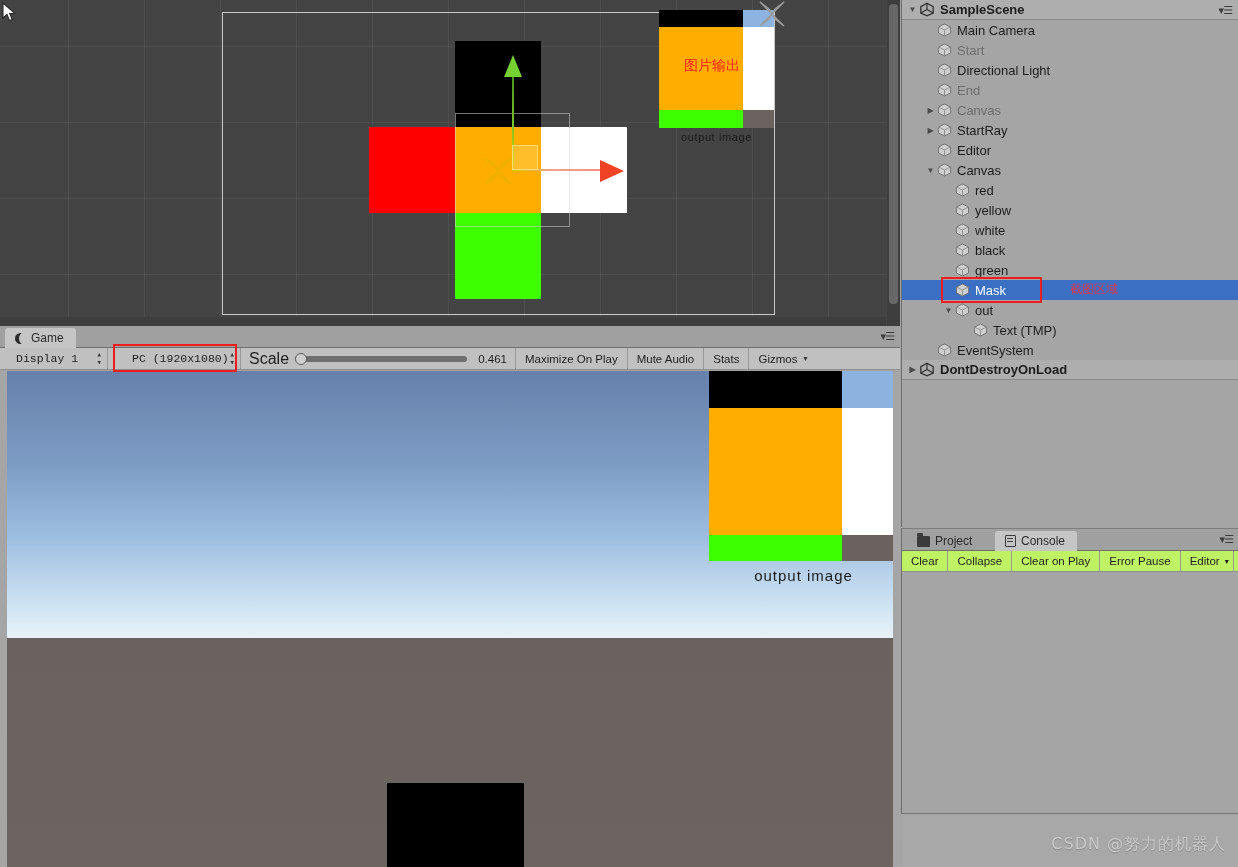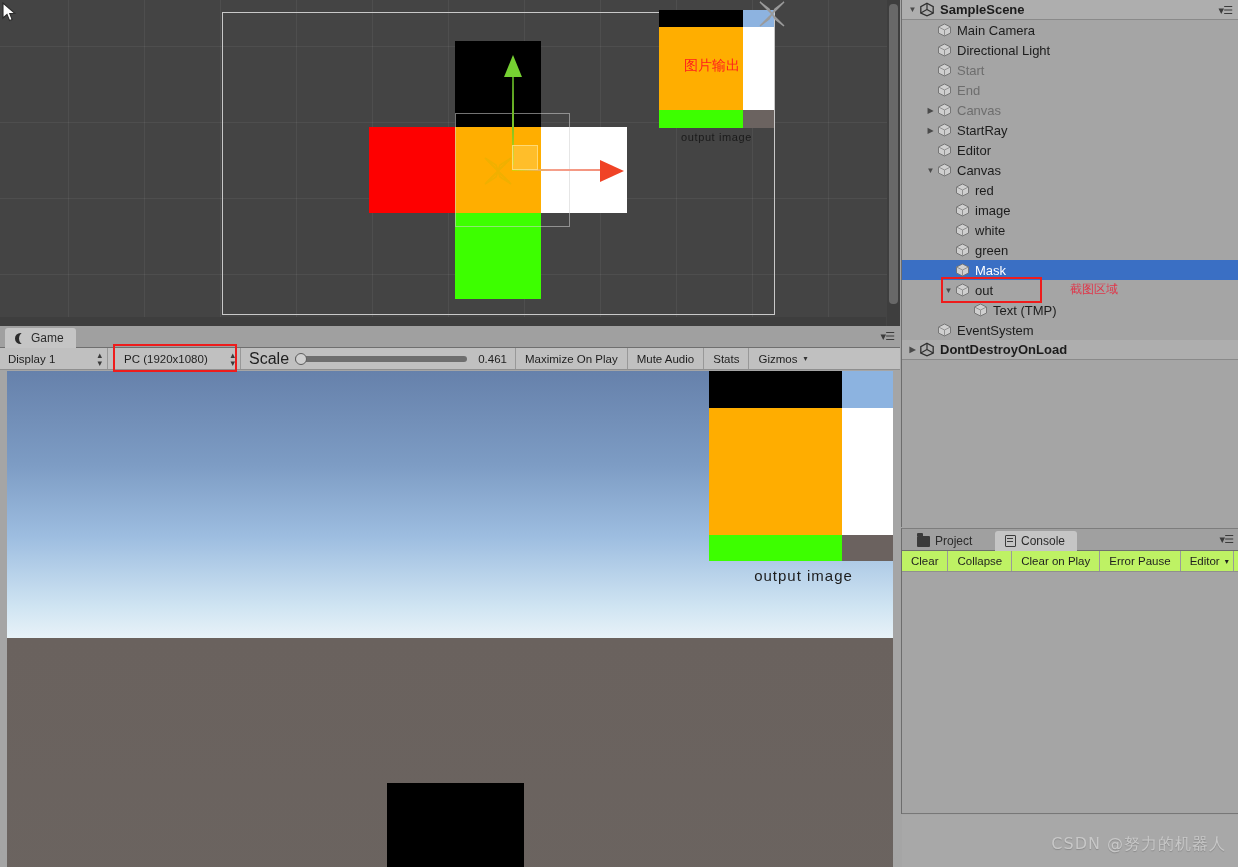--- a/index.html
+++ b/index.html
@@ -135,21 +135,21 @@
   }
 
   #game-toolbar {
     position:absolute; left:0; top:22px; width:900px; height:22px;
     background:#c0c0c0; border-bottom:1px solid #8f8f8f;
     display:flex; align-items:stretch;
   }
   .tb-dropdown {
     display:flex; align-items:center; justify-content:space-between;
     background:#c0c0c0; border-right:1px solid #989898;
-    padding:0 5px 0 8px; font-size:11.5px; color:#1e1e1e;
+    padding:0 5px 0 16px; font-size:11.5px; color:#1e1e1e;font-family:Liberation Mono, monospace;
   }
   #dd-display { width:108px; }
   #dd-resolution { width:125px; margin-left:8px; border-right:1px solid #989898;}
   .updown { font-size:9px; line-height:8px; color:#3a3a3a; text-align:center; }
 
   #res-redbox {
     position:absolute; left:113px; top:344px; width:124px; height:28px;
     border:2px solid #ee1c1c; pointer-events:none; z-index:30;
   }
 
@@ -418,20 +418,32 @@
         <span class="tri"></span>
         <span class="cube-icon">
           <svg width="15" height="14" viewBox="0 0 15 14">
             <path d="M7.5 1 L13.5 4 L13.5 10 L7.5 13 L1.5 10 L1.5 4 Z" fill="#cfcfcf" stroke="#6f6f6f" stroke-width="0.9"></path>
             <path d="M1.5 4 L7.5 7 L13.5 4" fill="none" stroke="#8b8b8b" stroke-width="0.9"></path>
             <path d="M7.5 7 L7.5 13" fill="none" stroke="#8b8b8b" stroke-width="0.9"></path>
           </svg>
         </span>
         <span>Main Camera</span>
       </div>
+      <div class="hrow dim">
+        <span style="display: inline-block; flex: 0 0 18px;"></span>
+        <span class="tri"></span>
+        <span class="cube-icon">
+          <svg width="15" height="14" viewBox="0 0 15 14">
+            <path d="M7.5 1 L13.5 4 L13.5 10 L7.5 13 L1.5 10 L1.5 4 Z" fill="#cfcfcf" stroke="#6f6f6f" stroke-width="0.9"></path>
+            <path d="M1.5 4 L7.5 7 L13.5 4" fill="none" stroke="#8b8b8b" stroke-width="0.9"></path>
+            <path d="M7.5 7 L7.5 13" fill="none" stroke="#8b8b8b" stroke-width="0.9"></path>
+          </svg>
+        </span>
+        <span>Start</span>
+      </div>
       <div class="hrow">
         <span style="display: inline-block; flex: 0 0 18px;"></span>
         <span class="tri"></span>
         <span class="cube-icon">
           <svg width="15" height="14" viewBox="0 0 15 14">
             <path d="M7.5 1 L13.5 4 L13.5 10 L7.5 13 L1.5 10 L1.5 4 Z" fill="#cfcfcf" stroke="#6f6f6f" stroke-width="0.9"></path>
             <path d="M1.5 4 L7.5 7 L13.5 4" fill="none" stroke="#8b8b8b" stroke-width="0.9"></path>
             <path d="M7.5 7 L7.5 13" fill="none" stroke="#8b8b8b" stroke-width="0.9"></path>
           </svg>
         </span>
@@ -440,36 +452,24 @@
       <div class="hrow dim">
         <span style="display: inline-block; flex: 0 0 18px;"></span>
         <span class="tri"></span>
         <span class="cube-icon">
           <svg width="15" height="14" viewBox="0 0 15 14">
             <path d="M7.5 1 L13.5 4 L13.5 10 L7.5 13 L1.5 10 L1.5 4 Z" fill="#cfcfcf" stroke="#6f6f6f" stroke-width="0.9"></path>
             <path d="M1.5 4 L7.5 7 L13.5 4" fill="none" stroke="#8b8b8b" stroke-width="0.9"></path>
             <path d="M7.5 7 L7.5 13" fill="none" stroke="#8b8b8b" stroke-width="0.9"></path>
           </svg>
         </span>
-        <span>Start</span>
+        <span>End</span>
       </div>
       <div class="hrow dim">
         <span style="display: inline-block; flex: 0 0 18px;"></span>
-        <span class="tri"></span>
-        <span class="cube-icon">
-          <svg width="15" height="14" viewBox="0 0 15 14">
-            <path d="M7.5 1 L13.5 4 L13.5 10 L7.5 13 L1.5 10 L1.5 4 Z" fill="#cfcfcf" stroke="#6f6f6f" stroke-width="0.9"></path>
-            <path d="M1.5 4 L7.5 7 L13.5 4" fill="none" stroke="#8b8b8b" stroke-width="0.9"></path>
-            <path d="M7.5 7 L7.5 13" fill="none" stroke="#8b8b8b" stroke-width="0.9"></path>
-          </svg>
-        </span>
-        <span>End</span>
-      </div>
-      <div class="hrow dim">
-        <span style="display: inline-block; flex: 0 0 18px;"></span>
         <span class="tri">▶</span>
         <span class="cube-icon">
           <svg width="15" height="14" viewBox="0 0 15 14">
             <path d="M7.5 1 L13.5 4 L13.5 10 L7.5 13 L1.5 10 L1.5 4 Z" fill="#cfcfcf" stroke="#6f6f6f" stroke-width="0.9"></path>
             <path d="M1.5 4 L7.5 7 L13.5 4" fill="none" stroke="#8b8b8b" stroke-width="0.9"></path>
             <path d="M7.5 7 L7.5 13" fill="none" stroke="#8b8b8b" stroke-width="0.9"></path>
           </svg>
         </span>
         <span>Canvas</span>
       </div>
@@ -524,33 +524,45 @@
       <div class="hrow">
         <span style="display: inline-block; flex: 0 0 36px;"></span>
         <span class="tri"></span>
         <span class="cube-icon">
           <svg width="15" height="14" viewBox="0 0 15 14">
             <path d="M7.5 1 L13.5 4 L13.5 10 L7.5 13 L1.5 10 L1.5 4 Z" fill="#cfcfcf" stroke="#6f6f6f" stroke-width="0.9"></path>
             <path d="M1.5 4 L7.5 7 L13.5 4" fill="none" stroke="#8b8b8b" stroke-width="0.9"></path>
             <path d="M7.5 7 L7.5 13" fill="none" stroke="#8b8b8b" stroke-width="0.9"></path>
           </svg>
         </span>
-        <span>image</span>
+        <span>yellow</span>
       </div>
       <div class="hrow">
         <span style="display: inline-block; flex: 0 0 36px;"></span>
         <span class="tri"></span>
         <span class="cube-icon">
           <svg width="15" height="14" viewBox="0 0 15 14">
             <path d="M7.5 1 L13.5 4 L13.5 10 L7.5 13 L1.5 10 L1.5 4 Z" fill="#cfcfcf" stroke="#6f6f6f" stroke-width="0.9"></path>
             <path d="M1.5 4 L7.5 7 L13.5 4" fill="none" stroke="#8b8b8b" stroke-width="0.9"></path>
             <path d="M7.5 7 L7.5 13" fill="none" stroke="#8b8b8b" stroke-width="0.9"></path>
           </svg>
         </span>
         <span>white</span>
+      </div>
+      <div class="hrow">
+        <span style="display: inline-block; flex: 0 0 36px;"></span>
+        <span class="tri"></span>
+        <span class="cube-icon">
+          <svg width="15" height="14" viewBox="0 0 15 14">
+            <path d="M7.5 1 L13.5 4 L13.5 10 L7.5 13 L1.5 10 L1.5 4 Z" fill="#cfcfcf" stroke="#6f6f6f" stroke-width="0.9"></path>
+            <path d="M1.5 4 L7.5 7 L13.5 4" fill="none" stroke="#8b8b8b" stroke-width="0.9"></path>
+            <path d="M7.5 7 L7.5 13" fill="none" stroke="#8b8b8b" stroke-width="0.9"></path>
+          </svg>
+        </span>
+        <span>black</span>
       </div>
       <div class="hrow">
         <span style="display: inline-block; flex: 0 0 36px;"></span>
         <span class="tri"></span>
         <span class="cube-icon">
           <svg width="15" height="14" viewBox="0 0 15 14">
             <path d="M7.5 1 L13.5 4 L13.5 10 L7.5 13 L1.5 10 L1.5 4 Z" fill="#cfcfcf" stroke="#6f6f6f" stroke-width="0.9"></path>
             <path d="M1.5 4 L7.5 7 L13.5 4" fill="none" stroke="#8b8b8b" stroke-width="0.9"></path>
             <path d="M7.5 7 L7.5 13" fill="none" stroke="#8b8b8b" stroke-width="0.9"></path>
           </svg>

